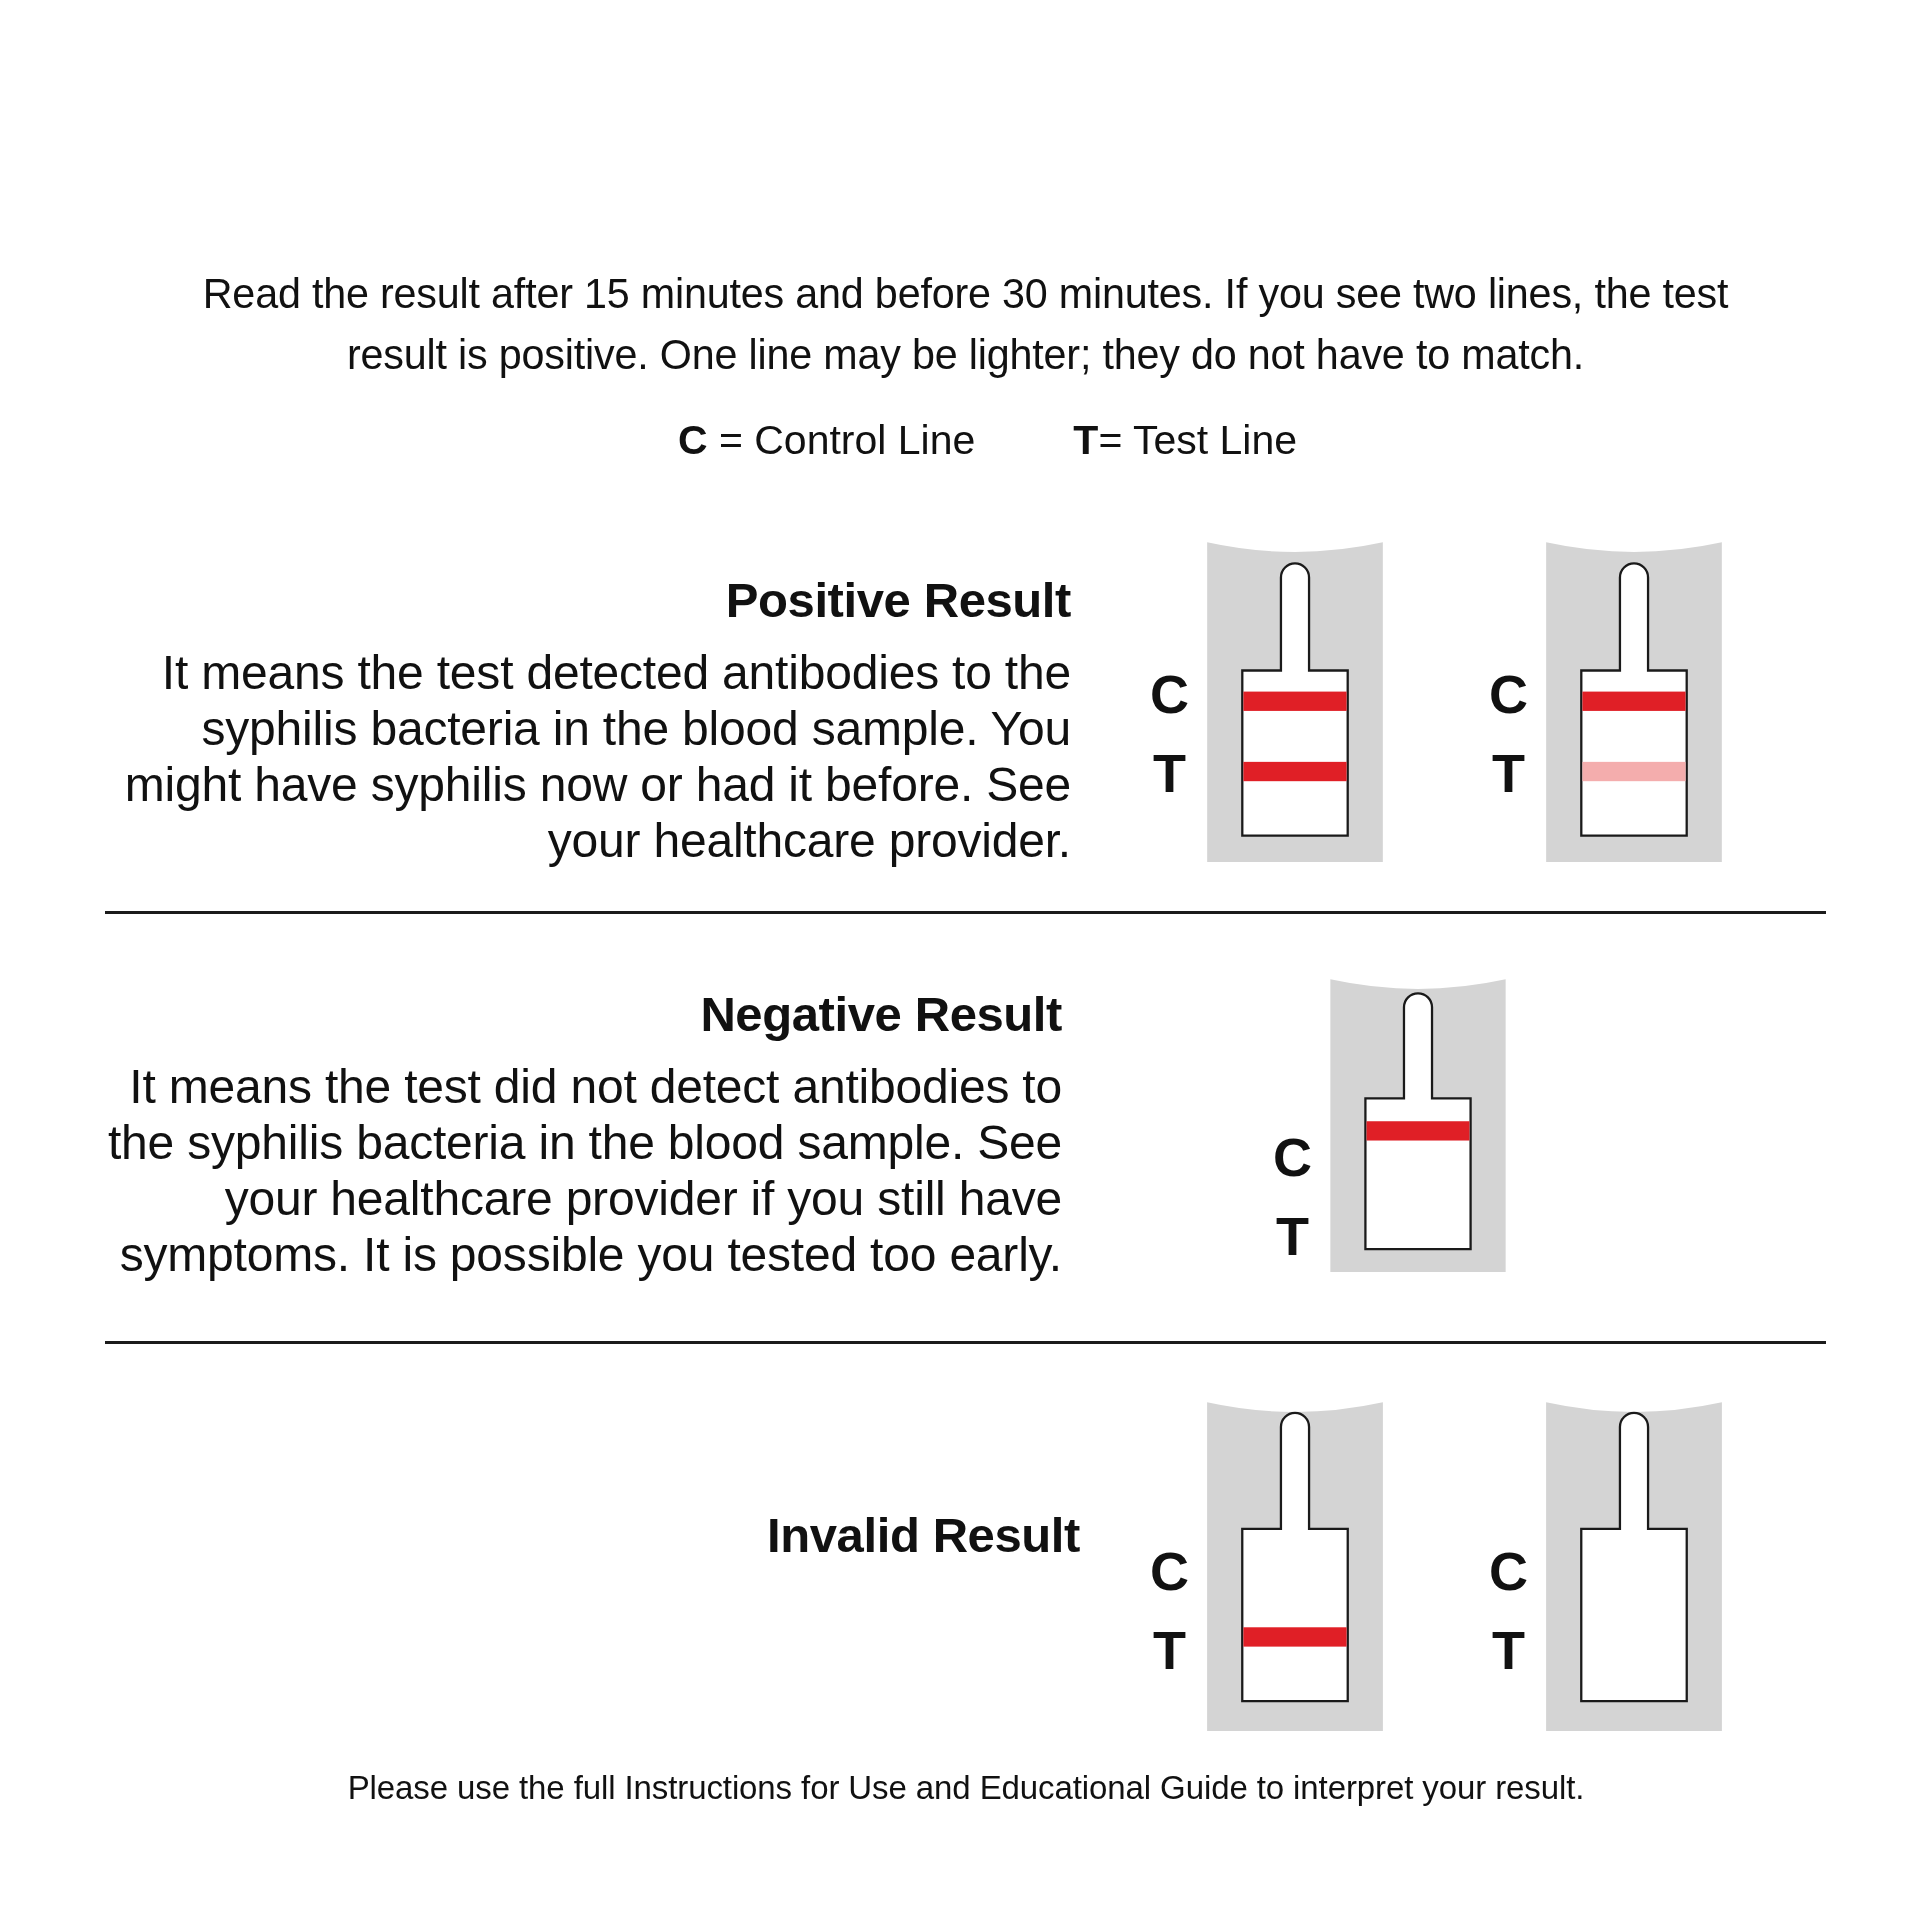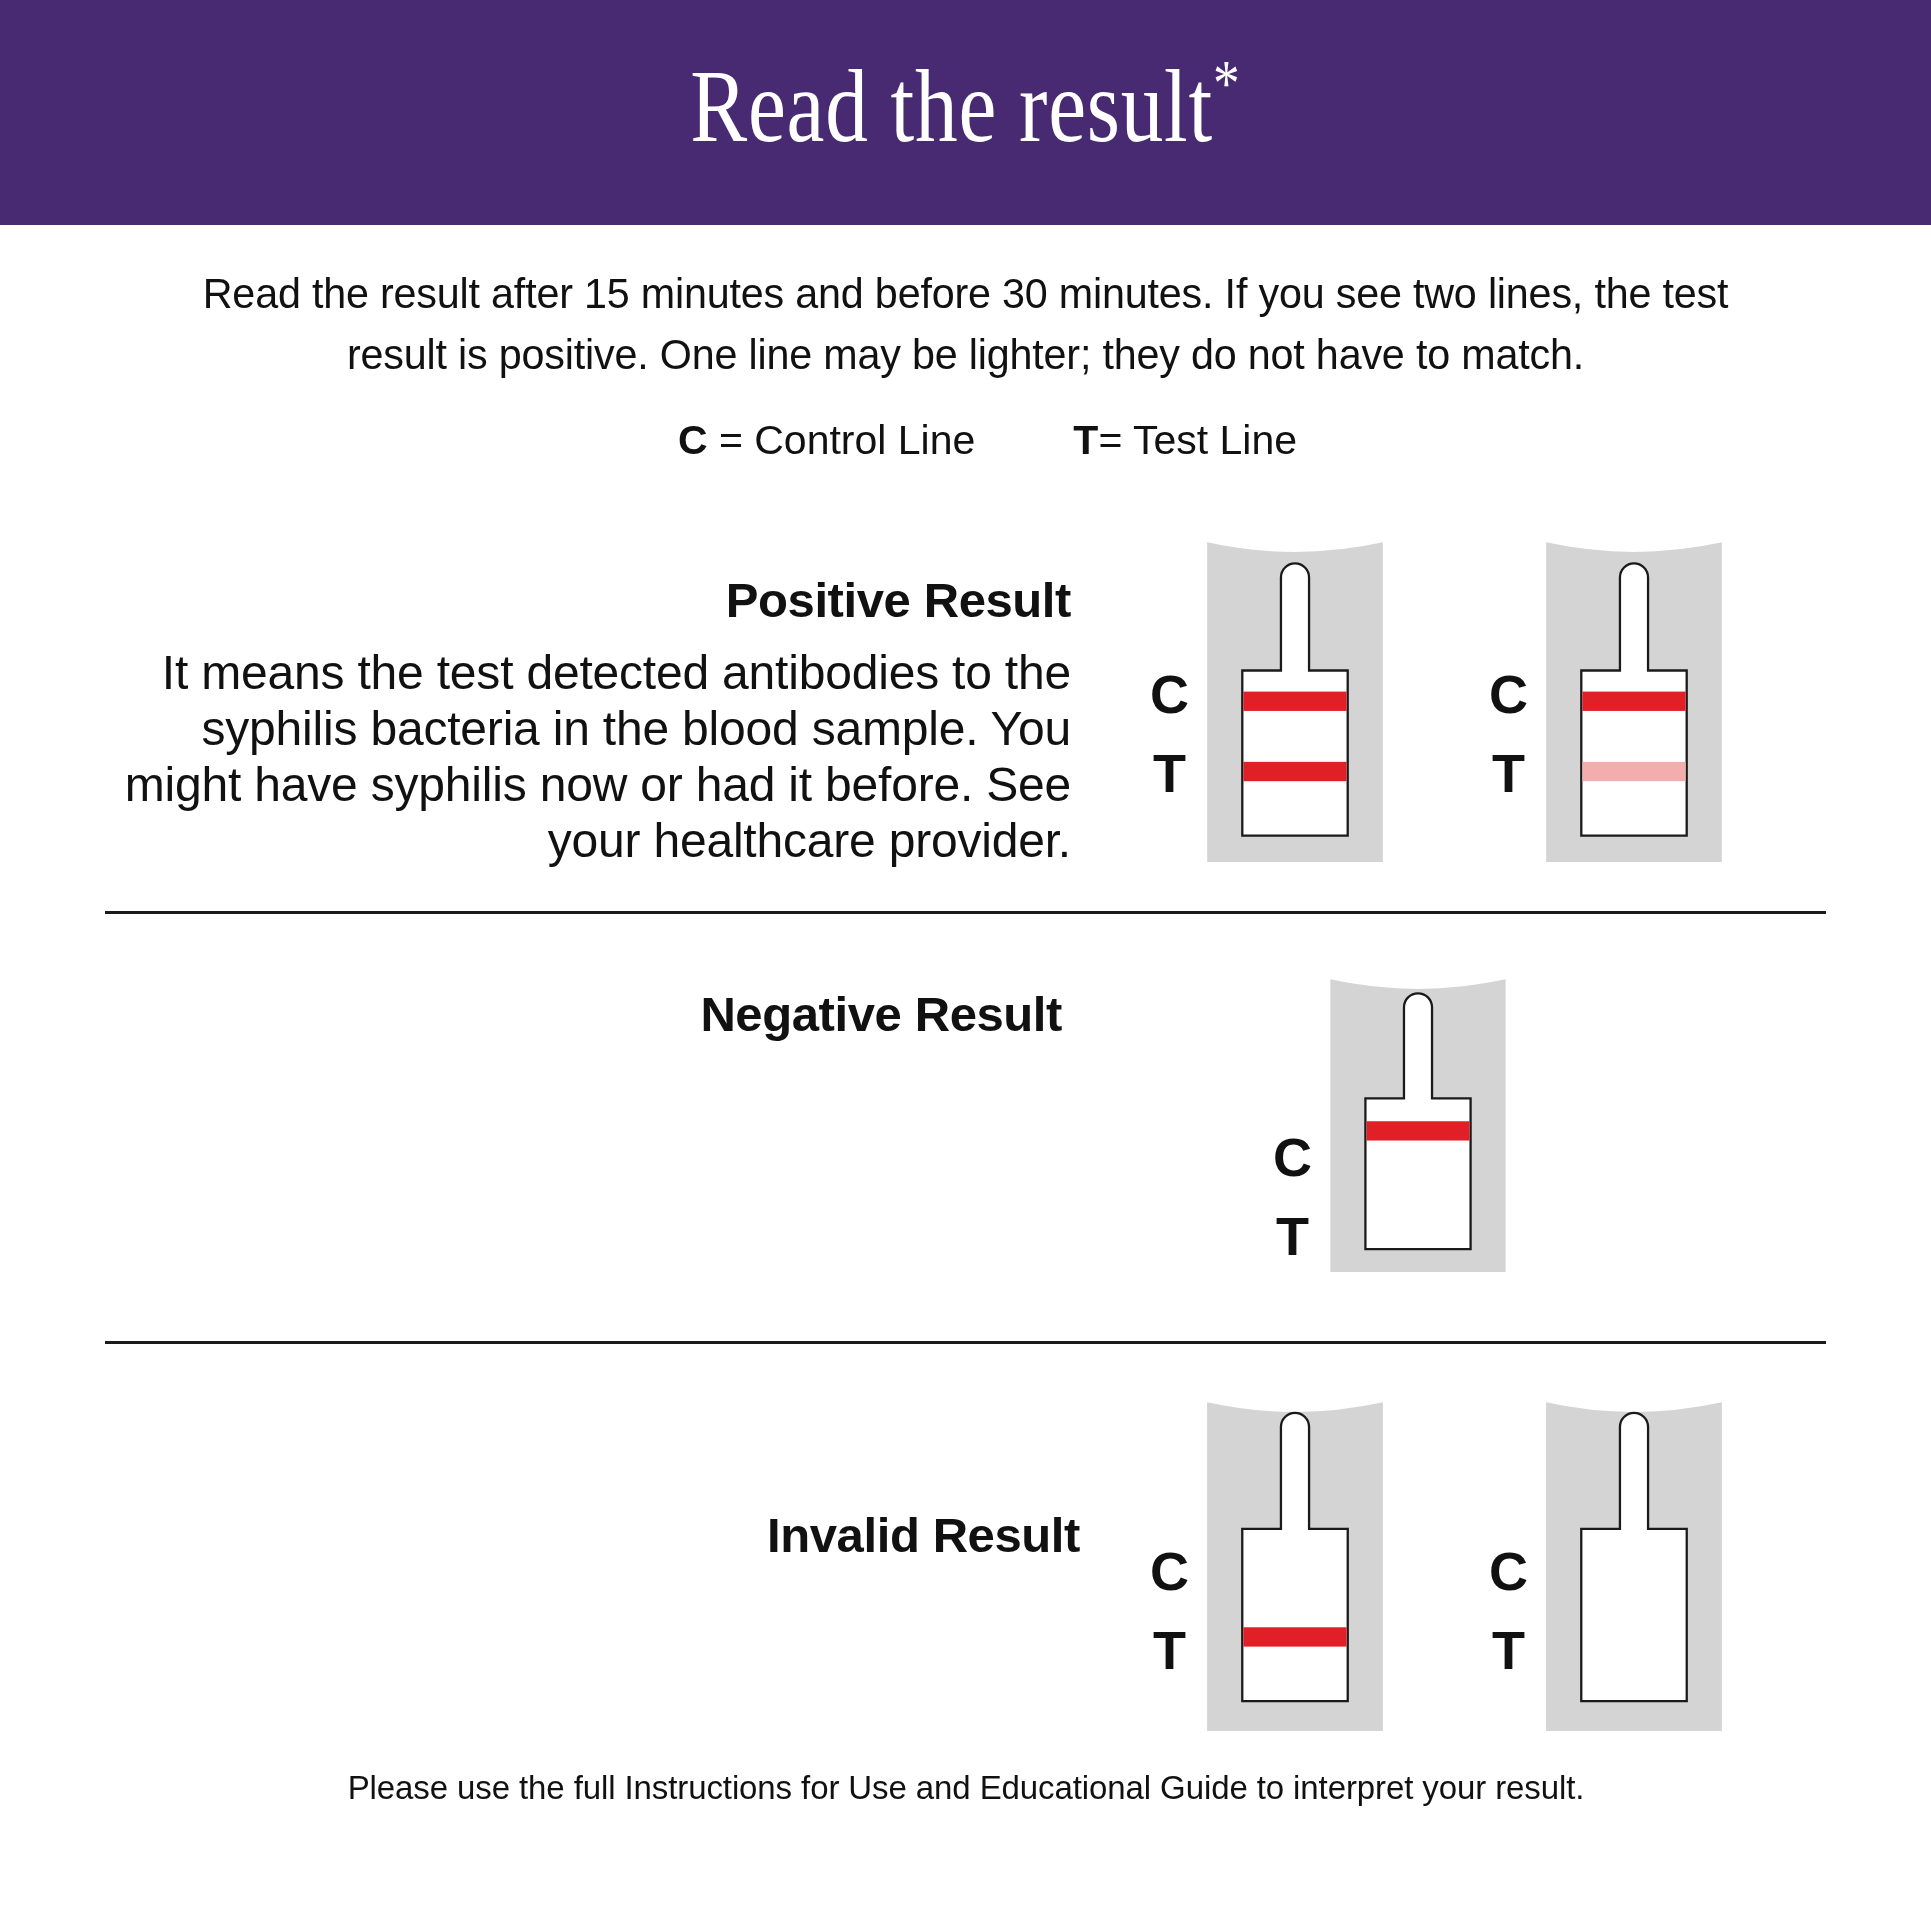--- a/index.html
+++ b/index.html
@@ -160,23 +160,20 @@
     font-size: 33px;
     line-height: 47px;
     letter-spacing: -0.1px;
   }
 </style>
 </head>
 <body>
 
 <div class="page">
 
-  <div class="header">
-    <div class="header-title"><span>Read the result</span><span class="star">*</span></div>
-  </div>
 
   <div class="intro">Read the result after 15 minutes and before 30 minutes.  If you see two lines, the test result is positive.  One line may be lighter; they do not have to match.</div>
 
   <div class="legend">
     <span class="lg-item"><b>C</b><span> = Control Line</span></span><span class="gap"></span><span class="lg-item"><b>T</b><span>= Test Line</span></span>
   </div>
 
   <div class="divider d1"></div>
   <div class="divider d2"></div>
 
@@ -216,20 +213,21 @@
           </svg>
         </div>
       </div>
 
     </div>
   </div>
 
   <div class="section sec-negative">
     <div class="sec-text">
       <div class="sec-title">Negative Result</div>
+      <div class="sec-body">It means the test did not detect antibodies to the syphilis bacteria in the blood sample. See your healthcare provider if you still have symptoms. It is possible you tested too early.</div>
     </div>
     <div class="devices neg">
 
       <div class="device">
         <div class="ct-labels">
           <span class="ct-c" style="top:156px;">C</span>
           <span class="ct-t" style="top:235px;">T</span>
         </div>
         <div class="card-wrap" style="height:298px;">
           <svg class="card-svg" width="176" height="298" viewBox="0 0 200 340">

